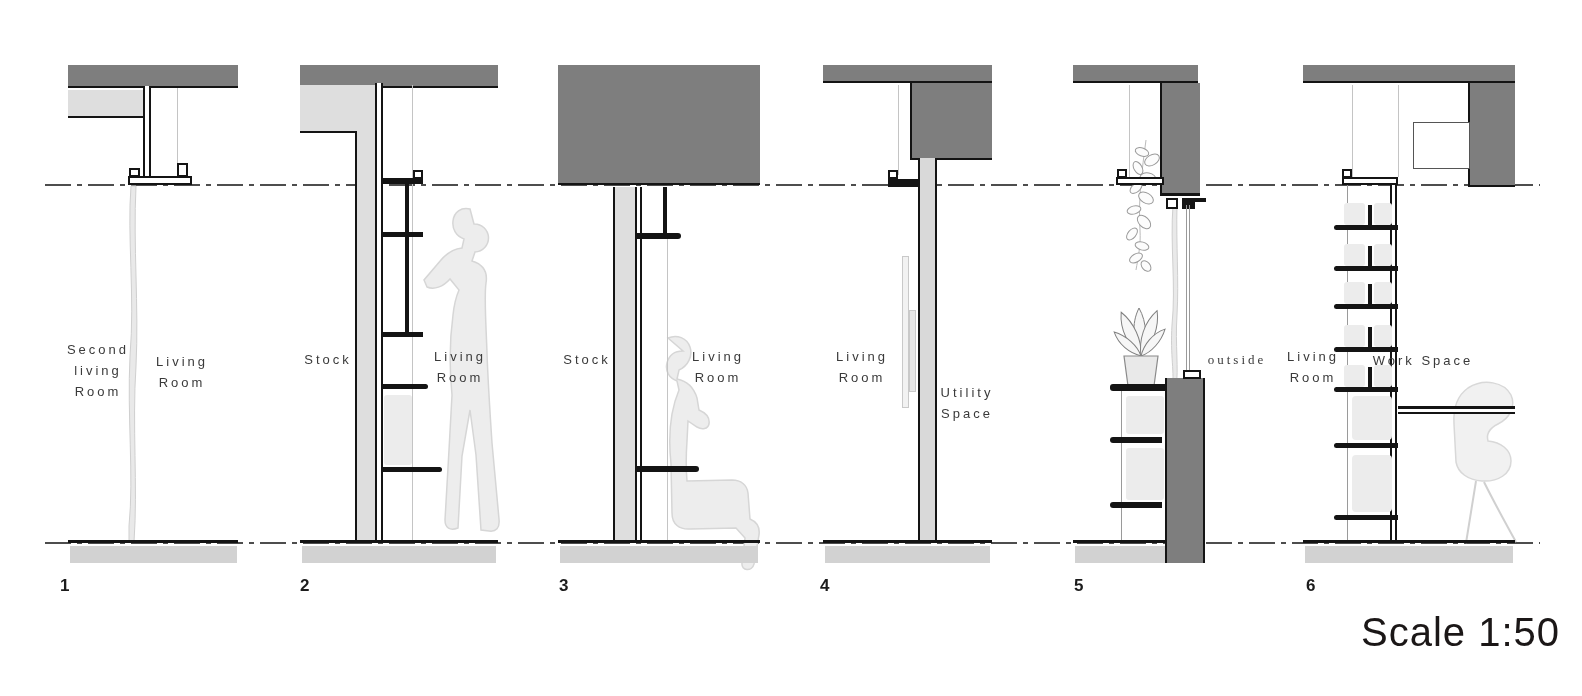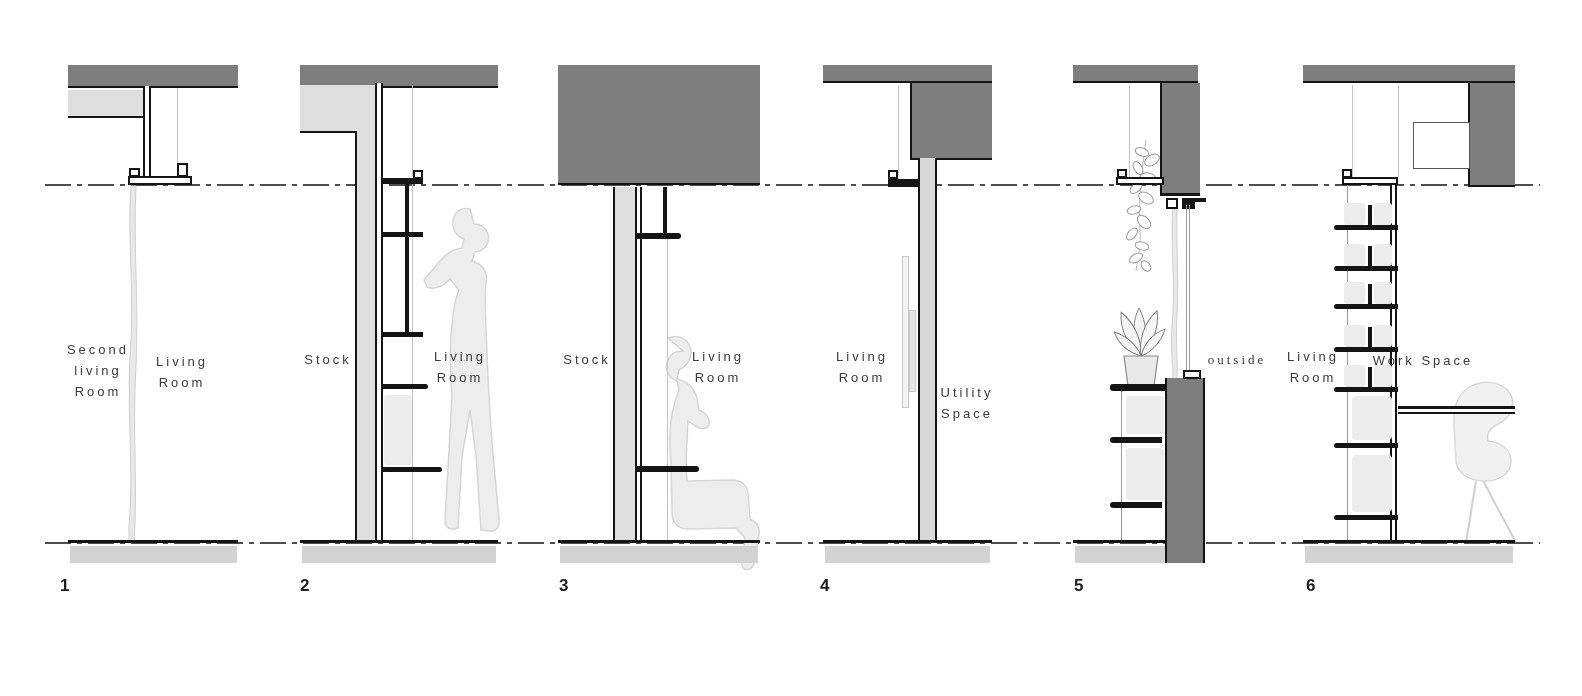--- a/index.html
+++ b/index.html
@@ -244,14 +244,15 @@
     <div class="abs bar-rl" style="left:1334px;top:515px;width:64px;height:5px;"></div>
     <div class="abs bt2" style="left:1398px;top:406px;width:117px;height:8px;background:#fff;border-top-width:3px;border-bottom:2px solid #141414;"></div>
     <div class="abs floor-line" style="left:1303px;top:540px;width:212px;"></div>
     <div class="abs floor-slab" style="left:1305px;top:546px;width:208px;height:17px;"></div>
     <div class="abs label" style="left:1281px;top:347px;width:64px;">Living
 Room</div>
     <div class="abs label" style="left:1367px;top:351px;width:112px;">Work Space</div>
     <div class="abs num" style="left:1306px;top:576px;">6</div>
   </div>
 
+  <div class="abs scale-text" style="left:1300px;top:610px;width:260px;">Scale 1:50</div>
 
 </div>
 
 </body></html>

